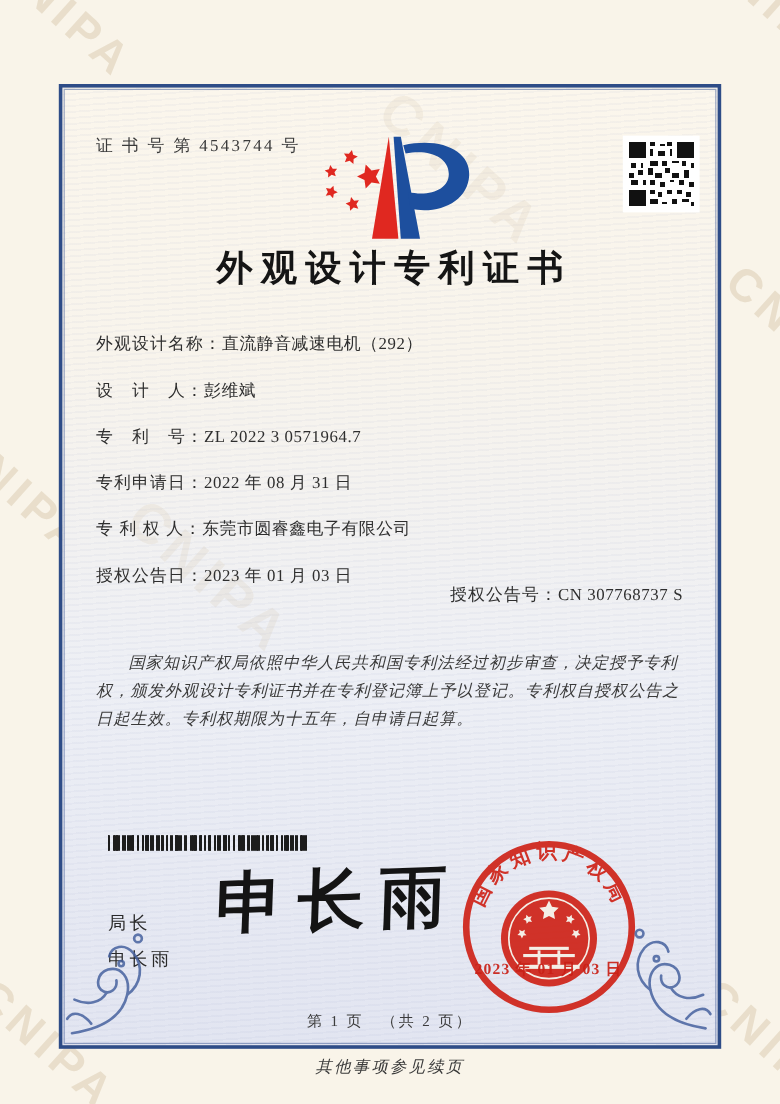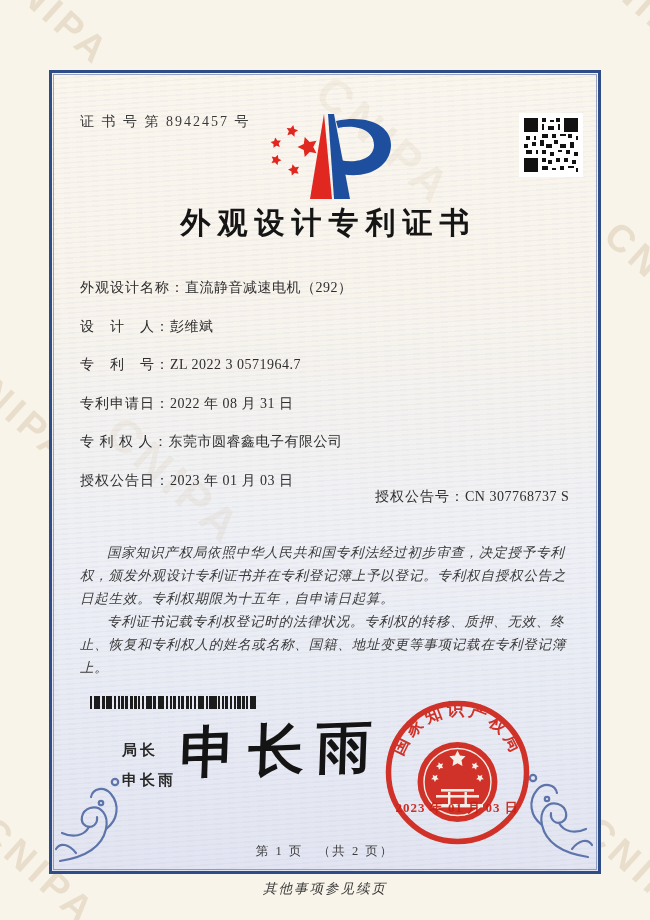--- a/index.html
+++ b/index.html
@@ -26,22 +26,22 @@
   .fvalue{letter-spacing:.5px;}
   .pair2{position:absolute;left:295px;top:16px;}
   .paras{position:absolute;left:28px;top:468px;width:496px;font-size:13.5px;line-height:23px;
          color:#3a3a3a;font-style:italic;letter-spacing:.8px;}
   .paras p{margin:0;text-indent:2em;}
   .barcode{position:absolute;left:38px;top:623px;width:168px;height:13px;
            background:
              repeating-linear-gradient(90deg,#1c1c1c 0 2px,rgba(0,0,0,0) 2px 4px),
              repeating-linear-gradient(90deg,#1c1c1c 0 1px,rgba(0,0,0,0) 1px 7px),
              repeating-linear-gradient(90deg,rgba(0,0,0,0) 0 5px,#1c1c1c 5px 8px,rgba(0,0,0,0) 8px 13px);}
-  .signer{position:absolute;left:38px;top:662px;font-family:"Liberation Sans",sans-serif;
-          font-size:15px;font-weight:bold;color:#2a2a2a;line-height:30px;letter-spacing:3px;margin-left:32px;}
+  .signer{position:absolute;left:38px;top:682px;font-family:"Liberation Sans",sans-serif;
+          font-size:15px;font-weight:normal;color:#2a2a2a;line-height:30px;letter-spacing:3px;}
   .signature{position:absolute;left:128px;top:640px;font-family:"DejaVu Serif",serif;
              font-size:56px;font-weight:600;color:#141414;letter-spacing:12px;
              transform:rotate(-2deg) skewX(-4deg);white-space:nowrap;}
   .sealwrap{position:absolute;left:318px;top:612px;width:175px;height:175px;opacity:.92;}
   .sealdate{position:absolute;left:310px;top:726px;width:190px;text-align:center;
             font-size:13px;font-weight:bold;color:rgba(201,32,22,.92);letter-spacing:1px;}
   .pageinfo{position:absolute;left:0;top:770px;width:100%;text-align:center;
             font-size:12.5px;color:#3c3c3c;letter-spacing:2px;}
   .footnote{position:absolute;left:0;top:880px;width:100%;text-align:center;z-index:1;
             font-size:13.5px;font-style:italic;color:#3a3a3a;letter-spacing:2px;}
@@ -57,21 +57,21 @@
   <div class="wm" style="left:-55px;top:390px;">CNIPA</div>
   <div class="wm" style="left:592px;top:255px;">CNIPA</div>
   <div class="wm" style="left:-32px;top:850px;">CNIPA</div>
   <div class="wm" style="left:572px;top:850px;">CNIPA</div>
 
   <div class="sheet">
     <div class="innerline"></div>
     <div class="wm faint" style="left:250px;top:40px;">CNIPA</div>
     <div class="wm faint" style="left:40px;top:380px;">CNIPA</div>
 
-    <div class="certno">证 书 号 第 8942457 号</div>
+    <div class="certno">证 书 号 第 4543744 号</div>
 
     <svg class="logo" width="150" height="92" viewBox="0 0 150 92">
       <defs>
         <polygon id="star" points="0,-10 2.94,-4.05 9.51,-3.09 4.76,1.55 5.88,8.09 0,5 -5.88,8.09 -4.76,1.55 -9.51,-3.09 -2.94,-4.05"></polygon>
       </defs>
       <g fill="#e02820">
         <use href="#star" transform="translate(56,34) scale(1.05) rotate(-18)"></use>
         <use href="#star" transform="translate(40,18) scale(0.62) rotate(12)"></use>
         <use href="#star" transform="translate(24,30) scale(0.55) rotate(-8)"></use>
         <use href="#star" transform="translate(24,47) scale(0.55) rotate(20)"></use>
@@ -154,21 +154,20 @@
       <div class="frow">
         <span class="flabel">授权公告日：</span><span class="fvalue">2023 年 01 月 03 日</span>
         <span class="pair2">
           <span class="flabel">授权公告号：</span><span class="fvalue">CN 307768737 S</span>
         </span>
       </div>
     </div>
 
     <div class="paras">
       <p>国家知识产权局依照中华人民共和国专利法经过初步审查，决定授予专利权，颁发外观设计专利证书并在专利登记簿上予以登记。专利权自授权公告之日起生效。专利权期限为十五年，自申请日起算。</p>
-      <p>专利证书记载专利权登记时的法律状况。专利权的转移、质押、无效、终止、恢复和专利权人的姓名或名称、国籍、地址变更等事项记载在专利登记簿上。</p>
     </div>
 
     <div class="barcode"></div>
 
     <div class="signer">
       <div>局长</div>
       <div>申长雨</div>
     </div>
 
     <div class="signature">申长雨</div>

